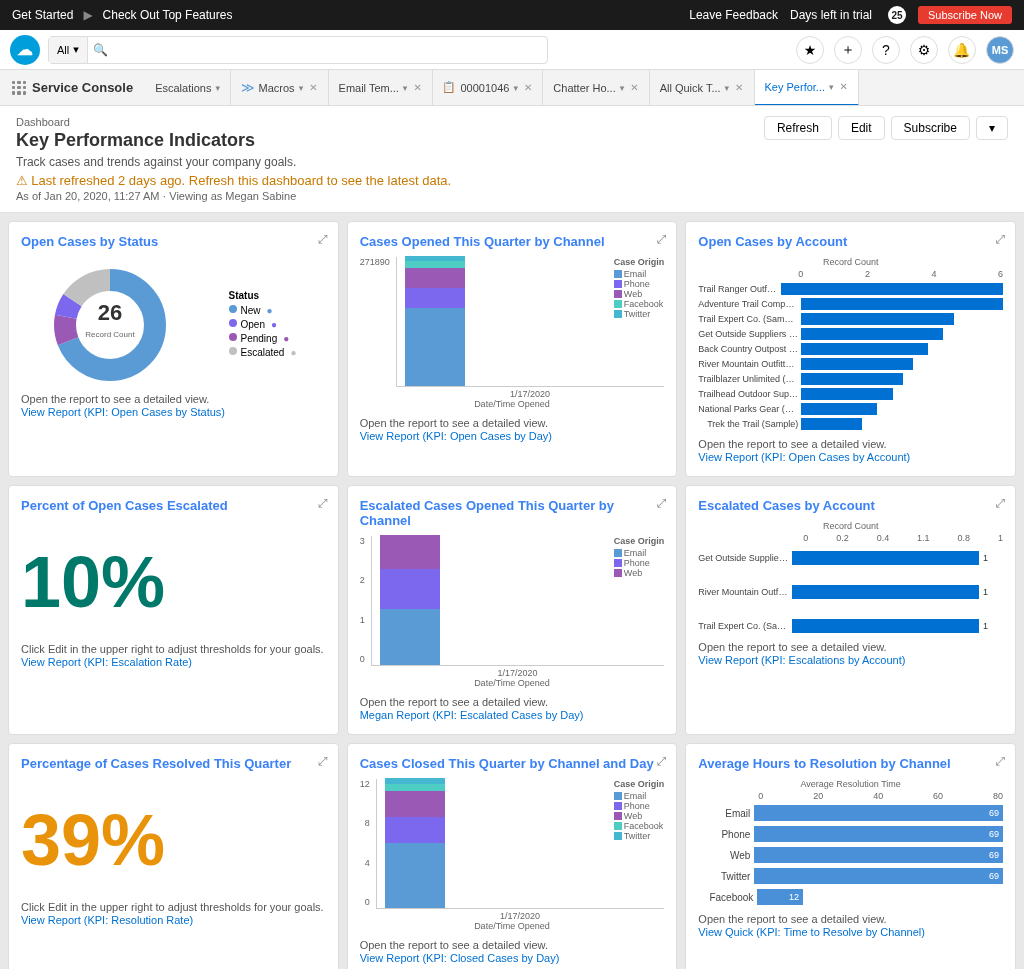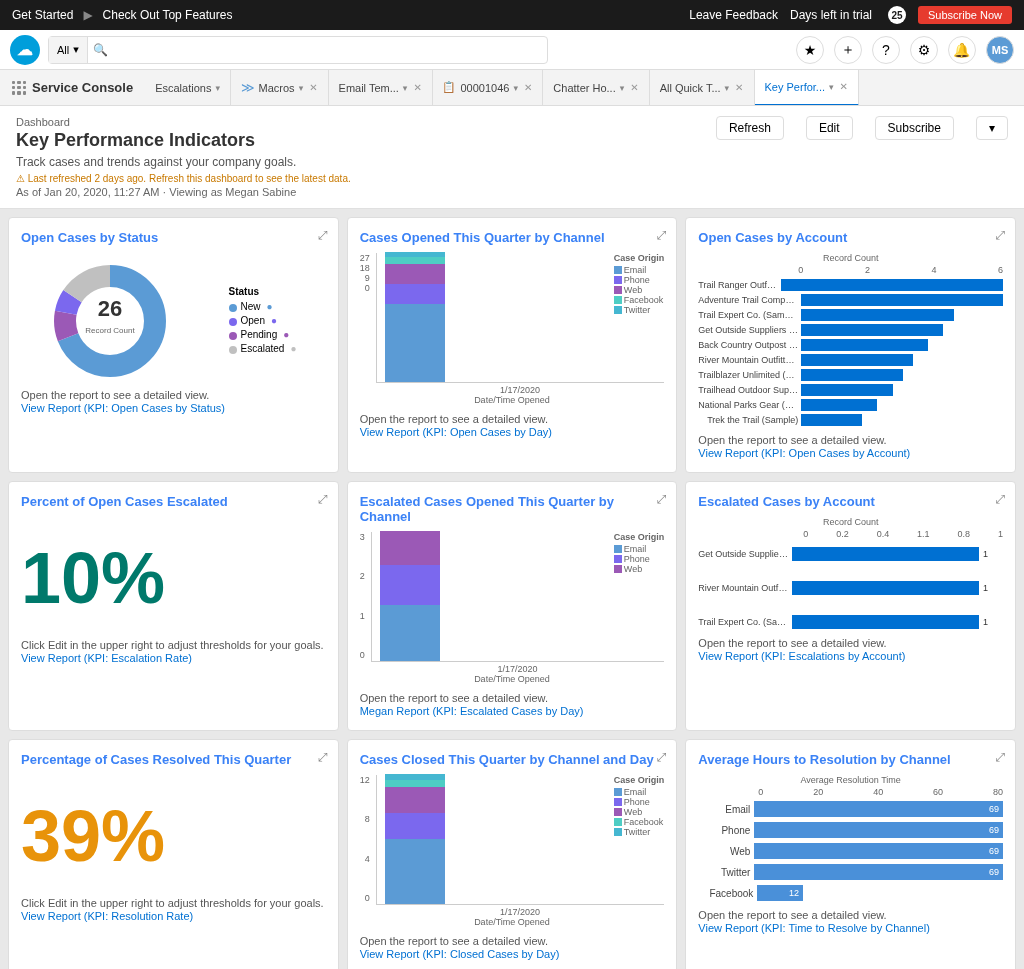--- a/index.html
+++ b/index.html
@@ -157,23 +157,23 @@
       padding: 10px 16px;
       border-bottom: 1px solid #e0e0e0;
       display: flex;
       align-items: flex-start;
       justify-content: space-between;
     }
     .dashboard-title-section { flex: 1; }
     .dashboard-breadcrumb { font-size: 11px; color: #666; margin-bottom: 2px; }
     .dashboard-title { font-size: 18px; font-weight: bold; color: #333; margin-bottom: 4px; }
     .dashboard-desc { font-size: 12px; color: #555; margin-bottom: 4px; }
-    .dashboard-refresh-warning { color: #c87900; font-size: 10px; margin-bottom: 2px; }
+    .dashboard-refresh-warning { color: #c87900; font-size: 13px; margin-bottom: 2px; }
     .dashboard-timestamp { font-size: 11px; color: #666; }
-    .dashboard-actions { display: flex; align-items: flex-end; gap: 22px; }
+    .dashboard-actions { display: flex; align-items: flex-end; gap: 6px; }
     .dash-btn {
       border: 1px solid #ddd;
       background: white;
       padding: 4px 12px;
       border-radius: 4px;
       font-size: 12px;
       cursor: pointer;
     }
 
     
@@ -219,21 +219,21 @@
     }
 
     
     .donut-container {
       display: flex;
       align-items: center;
       justify-content: space-around;
       margin: 8px 0;
     }
     .donut-legend { font-size: 10px; }
-    .legend-item { display: flex; align-items: flex-end; gap: 4px; margin-bottom: 3px; }
+    .legend-item { display: flex; align-items: flex-start; gap: 4px; margin-bottom: 3px; }
     .legend-dot { width: 8px; height: 8px; border-radius: 50%; }
 
     
     .big-number {
       font-size: 72px;
       font-weight: bold;
       margin: 20px 0;
     }
     .big-number.teal { color: #00796b; }
     .big-number.orange { color: #e8930a; }
@@ -412,21 +412,21 @@
     <div class="card-footer">Open the report to see a detailed view.</div>
     <a class="card-link">View Report (KPI: Open Cases by Status)</a>
   </div>
 
   <div class="card">
     <div class="chart-title-row">
       <div class="card-title">Cases Opened This Quarter by Channel</div>
       <span class="card-expand">⤢</span>
     </div>
     <div style="display:flex;gap:6px;">
-      <div style="display:flex;flex-direction:column;font-size:9px;color:#666;height:130px;text-align:right;padding-bottom:2px;">
+      <div style="display:flex;flex-direction:row;justify-content:space-between;font-size:9px;color:#666;height:130px;text-align:right;padding-bottom:2px;">
         <span>27</span>
           <span>18</span>
           <span>9</span>
           <span>0</span>
       </div>
       <div style="flex:1;">
         <div style="display:flex;align-items:flex-end;height:130px;border-left:1px solid #ccc;border-bottom:1px solid #ccc;padding:0 8px;position:relative;">
           <div style="position:absolute;top:0;right:0;font-size:9px;color:#666;text-align:right;">
             <div style="font-weight:bold;margin-bottom:2px;">Case Origin</div>
             <div style="display:flex;align-items:center;gap:2px;"><span style="display:inline-block;width:8px;height:8px;background:#5b9bd5;"></span> Email</div>
@@ -684,16 +684,16 @@
         </div>
       </div>
       <div class="avg-row">
         <span class="avg-label">Facebook</span>
         <div class="avg-bar" style="width:calc(12/80*100%);">
           <span class="avg-bar-value">12</span>
         </div>
       </div>
     </div>
     <div class="card-footer">Open the report to see a detailed view.</div>
-    <a class="card-link">View Report (KPI: Time to Resolve by Channel)</a>
+    <a class="card-link">View Quick (KPI: Time to Resolve by Channel)</a>
   </div>
 
 </div>
 
 </body></html>

